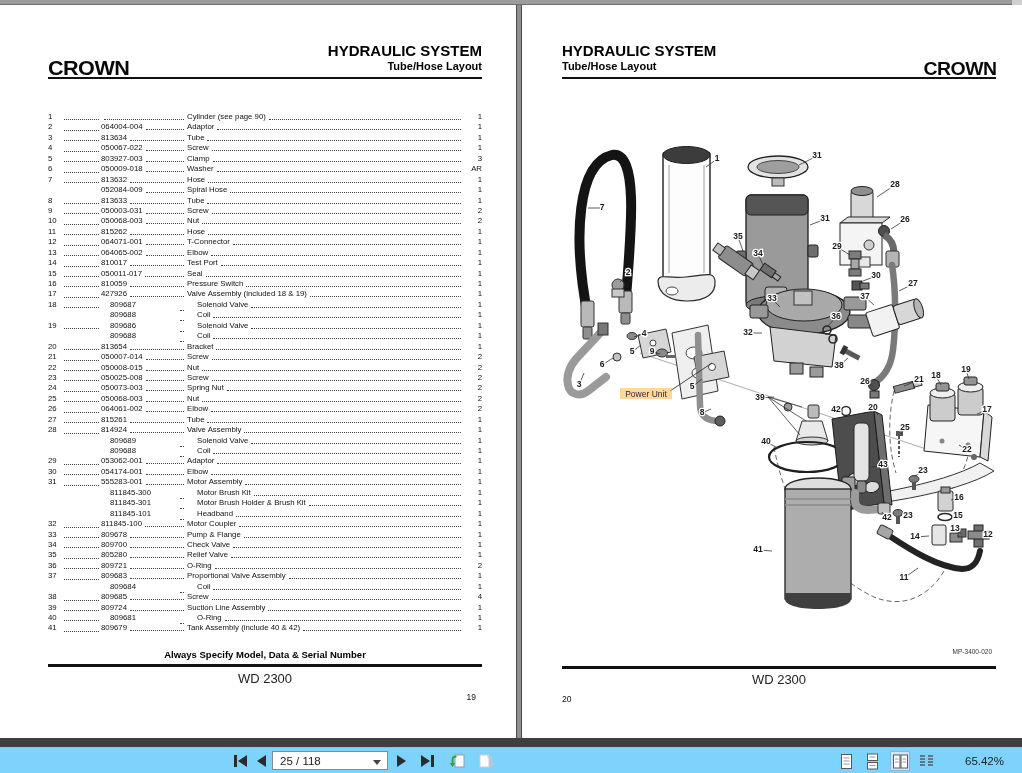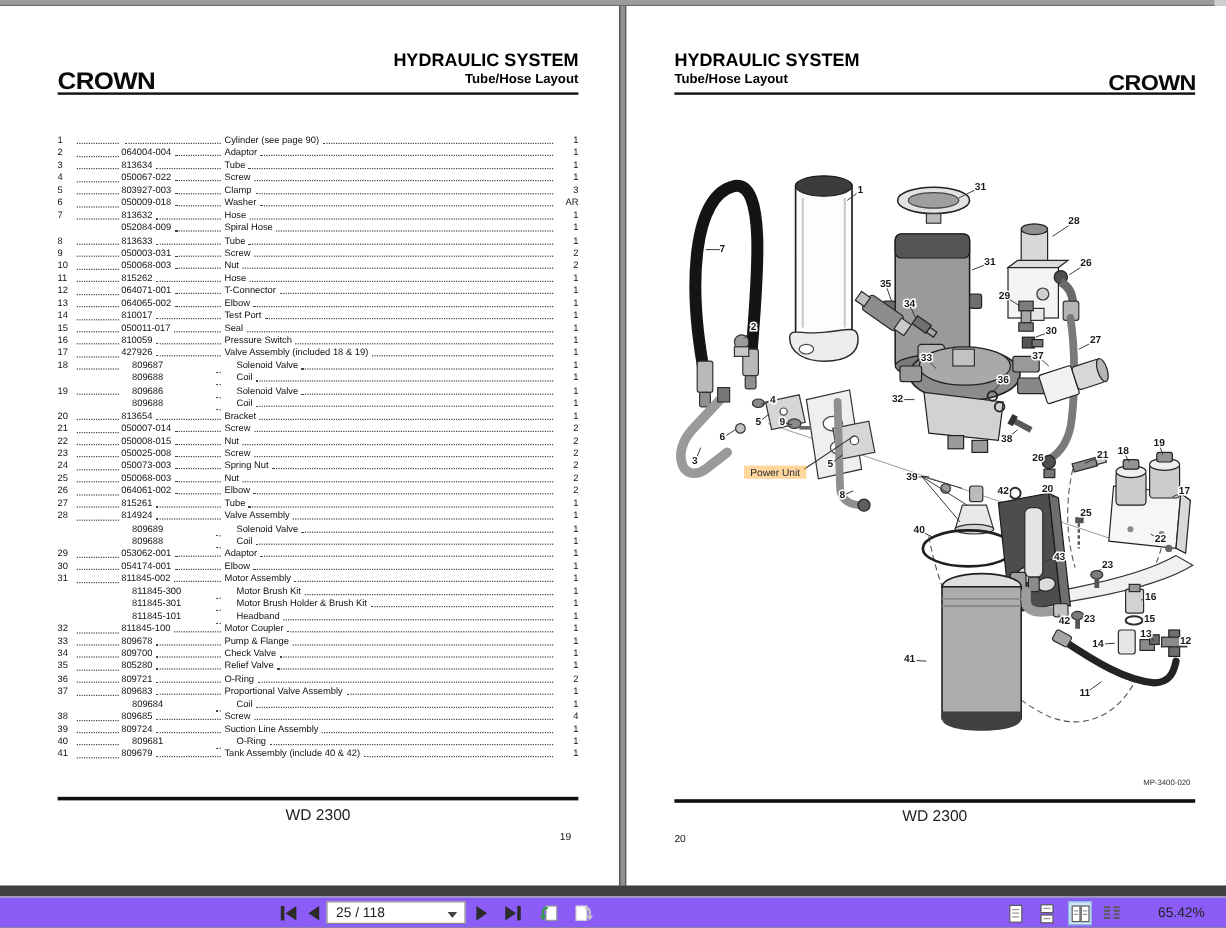--- a/index.html
+++ b/index.html
@@ -53,21 +53,21 @@
   .model{position:absolute;text-align:center;font-size:13px;color:#222;}
   .mo-l{left:48px;right:34px;top:666px;}
   .mo-r{left:40px;right:26px;top:667px;}
   .pnum{position:absolute;font-size:8.5px;color:#111;}
   .pn-l{right:40px;top:687px;}
   .pn-r{left:40px;top:689px;}
 
   .diagram{position:absolute;left:0;top:100px;width:488px;height:560px;}
 
   
-  .toolbar{position:absolute;left:0;top:747px;width:1022px;height:26px;background:#8b5cf6;border-top:1px solid #b5b5b5;box-sizing:border-box;}
+  .toolbar{position:absolute;left:0;top:747px;width:1022px;height:26px;background:#7dd3fc;border-top:1px solid #b5b5b5;box-sizing:border-box;}
   .tbtn{position:absolute;top:3px;height:20px;display:flex;align-items:center;justify-content:center;background:none;border:none;padding:0 3px;cursor:pointer;}
   .tri-l{width:0;height:0;border-top:6px solid transparent;border-bottom:6px solid transparent;border-right:9px solid #2b2b2b;}
   .tri-r{width:0;height:0;border-top:6px solid transparent;border-bottom:6px solid transparent;border-left:9px solid #2b2b2b;}
   .vbar{width:2.5px;height:12px;background:#2b2b2b;margin:0 1px;}
   .pagebox{position:absolute;left:272px;top:3px;width:116px;height:19px;background:#fff;border:1px solid #8a8a8a;box-sizing:border-box;display:flex;align-items:center;font-size:11.5px;color:#222;padding-left:7px;cursor:pointer;}
   .caret{position:absolute;right:6px;top:8px;width:0;height:0;border-left:4px solid transparent;border-right:4px solid transparent;border-top:5px solid #444;}
   .viewbtn{position:absolute;top:3px;width:20px;height:20px;display:flex;align-items:center;justify-content:center;background:none;border:1px solid transparent;padding:0;cursor:pointer;box-sizing:border-box;}
   .viewbtn.active{background:#cfe5f8;border:1px solid #8ab6dd;}
   .zoomlabel{position:absolute;right:18px;top:7px;font-size:11.5px;color:#222;}
 </style>
@@ -536,21 +536,21 @@
         <span class="c-name">
           <span class="cell-t nm-t">Elbow</span>
           <span class="dots"></span>
         </span>
         <span class="c-qty">1</span>
       </div>
       <div class="trow">
         <span class="c-idx">31</span>
         <span class="lead1"></span>
         <span class="c-pn">
-          <span class="cell-t pn-t">811845-002</span>
+          <span class="cell-t pn-t">555283-001</span>
           <span class="dots"></span>
         </span>
         <span class="c-name">
           <span class="cell-t nm-t">Motor Assembly</span>
           <span class="dots"></span>
         </span>
         <span class="c-qty">1</span>
       </div>
       <div class="trow ind">
         <span class="c-idx"></span>
@@ -729,20 +729,21 @@
           <span class="dots"></span>
         </span>
         <span class="c-name">
           <span class="cell-t nm-t">Tank Assembly (include 40 &amp; 42)</span>
           <span class="dots"></span>
         </span>
         <span class="c-qty">1</span>
       </div>
     </div>
 
+  <div class="note">Always Specify Model, Data &amp; Serial Number</div>
   <div class="frule fr-l"></div>
   <div class="model mo-l">WD 2300</div>
   <div class="pnum pn-l">19</div>
 </div>
 
 <div class="gap"></div>
 
 <div class="page page-r">
   <div class="ptitle t-r">HYDRAULIC SYSTEM</div>
   <div class="psub s-r">Tube/Hose Layout</div>

